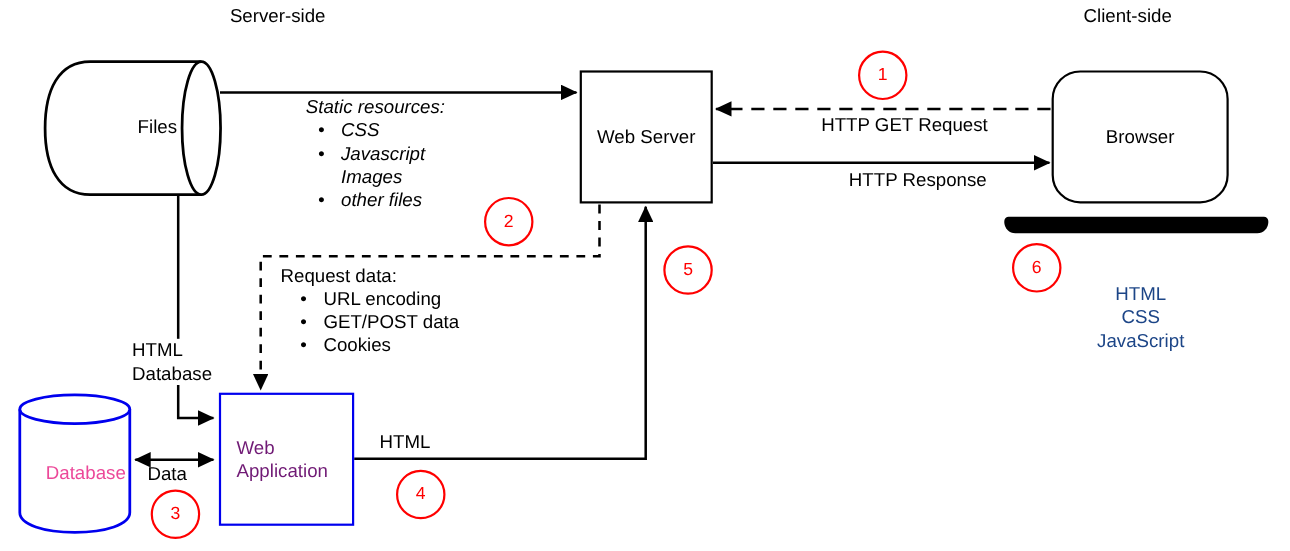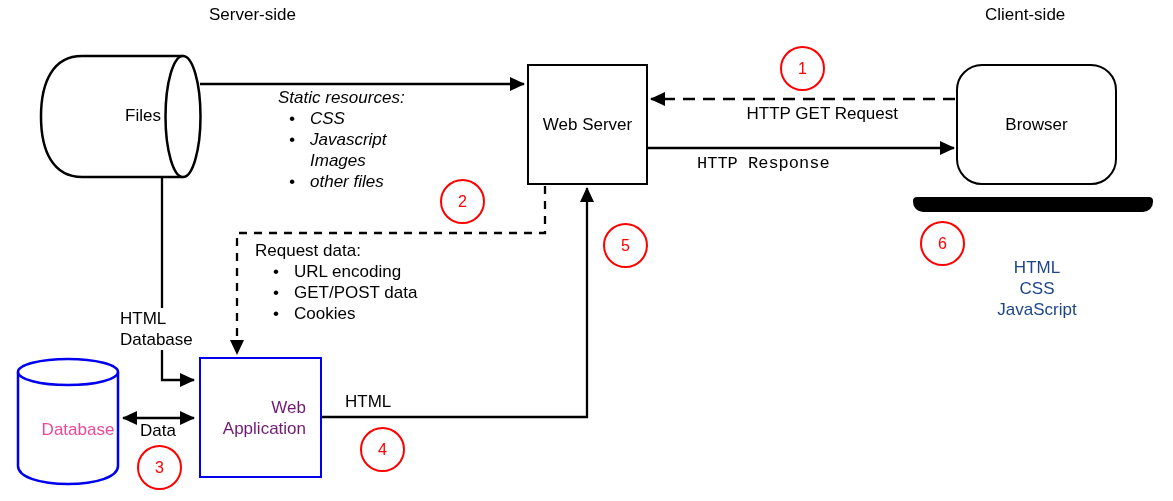--- a/index.html
+++ b/index.html
@@ -5,21 +5,21 @@
   html,body{margin:0;padding:0;background:#fff;}
   .canvas{
     position:relative;width:1173px;height:501px;background:#ffffff;
     font-family:"Liberation Sans",sans-serif;color:#000;overflow:hidden;
   }
   svg.wires{position:absolute;left:0;top:0;z-index:1;}
   .lbl{position:absolute;font-size:17px;line-height:21px;white-space:nowrap;z-index:2;}
   .node{
     position:absolute;box-sizing:border-box;background:#fff;border:2px solid #000;
     display:flex;align-items:center;justify-content:center;font-size:17px;
-    text-align:right;z-index:2;line-height:21px;
+    text-align:left;z-index:2;line-height:21px;
   }
   #web-server{left:527px;top:64px;width:121px;height:121px;}
   #browser{left:956px;top:64px;width:161px;height:121px;border-width:2.5px;border-radius:26px;}
   #web-application{left:199px;top:357px;width:123px;height:121px;border:2.5px solid #0000ee;color:#701a75;padding:0 14px;}
   #browser-base{position:absolute;left:913px;top:197px;width:240px;height:15px;background:#000;border-radius:4px 4px 10px 10px;z-index:2;}
   .step{
     position:absolute;width:45px;height:45px;box-sizing:border-box;border:2.5px solid #ff0000;
     border-radius:50%;color:#ff0000;display:flex;align-items:center;justify-content:center;
     font-size:16px;z-index:3;background:transparent;
   }
@@ -34,23 +34,23 @@
   #request-data{left:255px;top:240px;}
   .row{display:flex;}
   #static-resources .row{margin-left:9px;}
   #request-data .row{margin-left:16px;}
   .row .b{width:21px;text-align:left;padding-left:2px;}
   #server-side-label{left:209px;top:4px;}
   #client-side-label{left:985px;top:4px;}
   #files-label{left:31px;top:105px;width:130px;text-align:right;}
   #database-label{left:18px;top:419px;width:120px;text-align:center;color:#ec4899;z-index:2;}
   #http-get-label{left:698px;top:103px;width:200px;text-align:right;}
-  #http-response-label{left:697px;top:153px;width:200px;text-align:left;font-family:Liberation Mono, monospace;}
+  #http-response-label{left:697px;top:153px;width:200px;text-align:right;}
   #html-templates-label{left:120px;top:308px;width:92px;background:#fff;white-space:normal;}
-  #data-label{left:134px;top:420px;width:48px;text-align:center;}
+  #data-label{left:134px;top:420px;width:48px;}
   #html-label{left:345px;top:391px;}
   #client-stack{left:961px;top:257px;width:152px;text-align:center;color:#1c4587;white-space:normal;}
 </style>
 </head>
 <body>
 
 <div class="canvas">
 
   <svg class="wires" width="1173" height="501" viewBox="0 0 1173 501">
     <defs>

